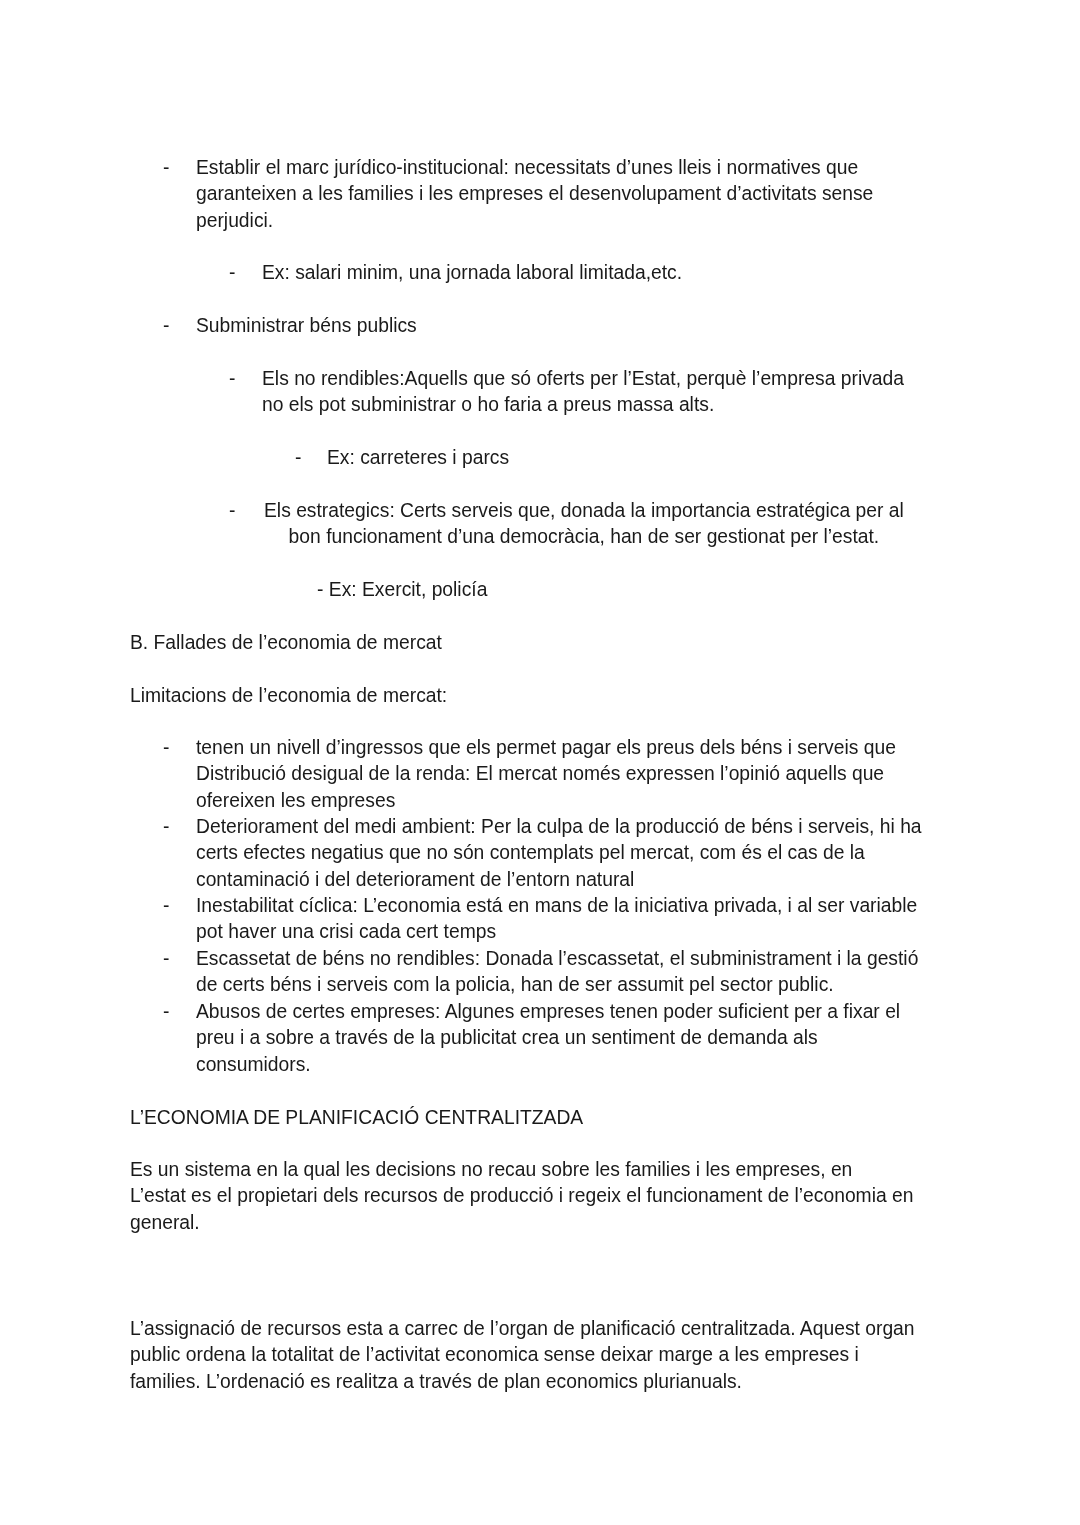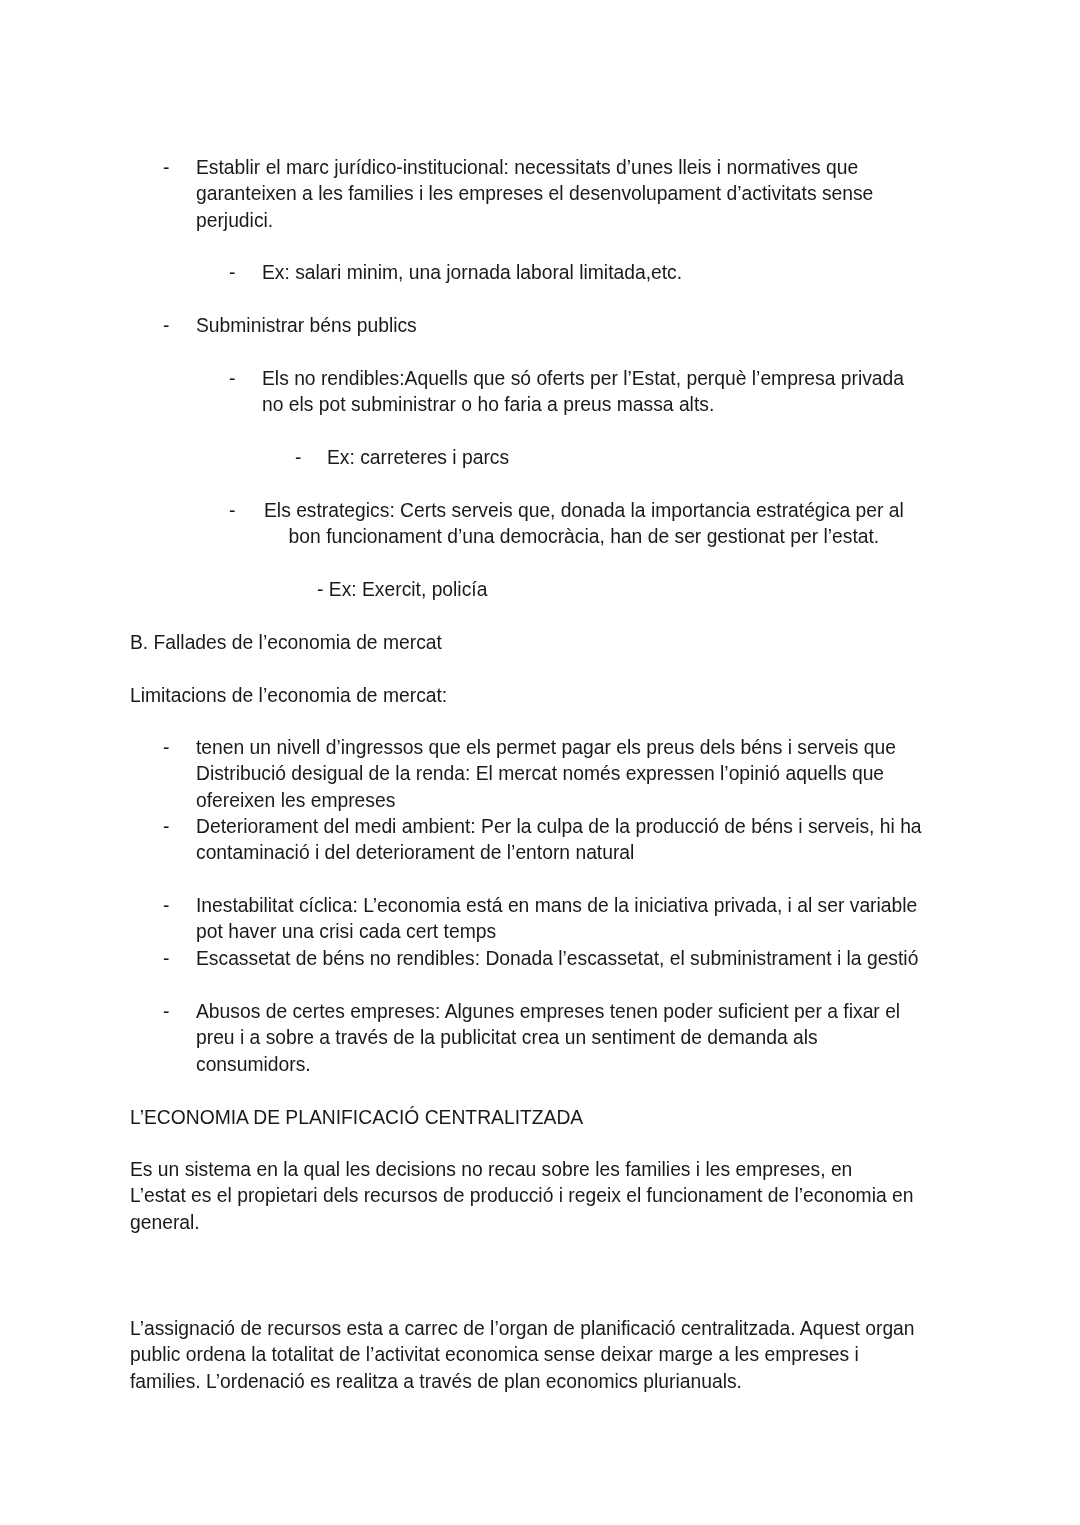--- a/index.html
+++ b/index.html
@@ -53,32 +53,34 @@
 <span class="dash" style="left:163px; top:735px;">-</span>
 <div class="block" style="left:196px; top:735px;">
   <span>tenen un nivell d’ingressos que els permet pagar els preus dels béns i serveis que</span>
   <span>Distribució desigual de la renda: El mercat només expressen l’opinió aquells que</span>
   <span>ofereixen les empreses</span>
 </div>
 
 <span class="dash" style="left:163px; top:814px;">-</span>
 <div class="block" style="left:196px; top:814px;">
   <span>Deteriorament del medi ambient: Per la culpa de la producció de béns i serveis, hi ha</span>
+  <span>certs efectes negatius que no són contemplats pel mercat, com és el cas de la</span>
   <span>contaminació i del deteriorament de l’entorn natural</span>
 </div>
 
 <span class="dash" style="left:163px; top:893px;">-</span>
 <div class="block" style="left:196px; top:893px;">
   <span>Inestabilitat cíclica: L’economia está en mans de la iniciativa privada, i al ser variable</span>
   <span>pot haver una crisi cada cert temps</span>
 </div>
 
 <span class="dash" style="left:163px; top:946px;">-</span>
 <div class="block" style="left:196px; top:946px;">
   <span>Escassetat de béns no rendibles: Donada l’escassetat, el subministrament i la gestió</span>
+  <span>de certs béns i serveis com la policia, han de ser assumit pel sector public.</span>
 </div>
 
 <span class="dash" style="left:163px; top:999px;">-</span>
 <div class="block" style="left:196px; top:999px;">
   <span>Abusos de certes empreses: Algunes empreses tenen poder suficient per a fixar el</span>
   <span>preu i a sobre a través de la publicitat crea un sentiment de demanda als</span>
   <span>consumidors.</span>
 </div>
 
 <span class="line" style="left:130px; top:1105px;">L’ECONOMIA DE PLANIFICACIÓ CENTRALITZADA</span>

